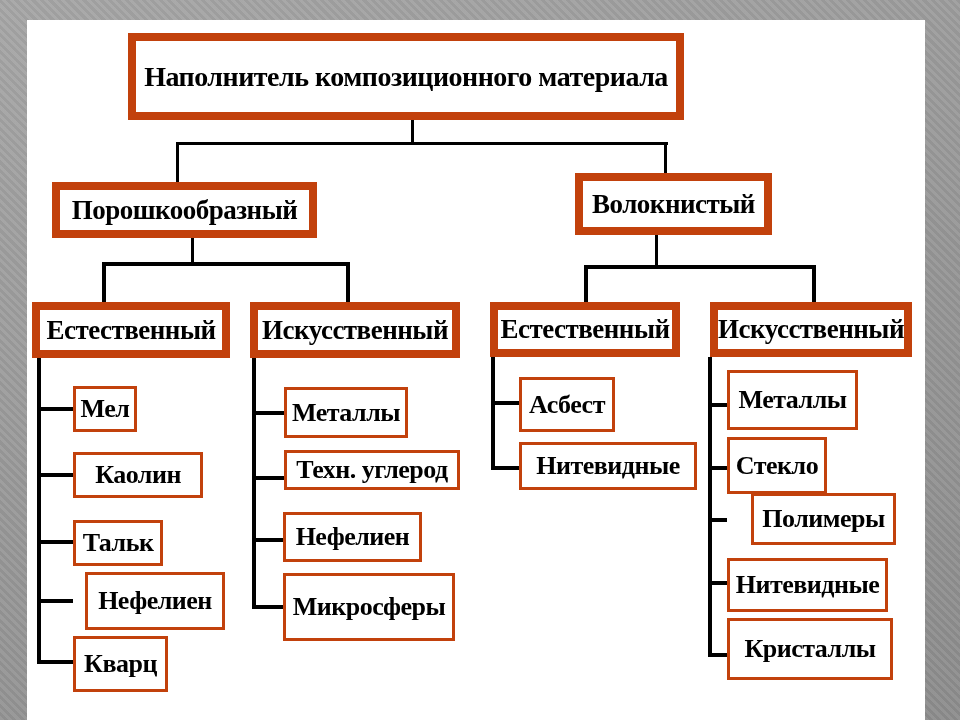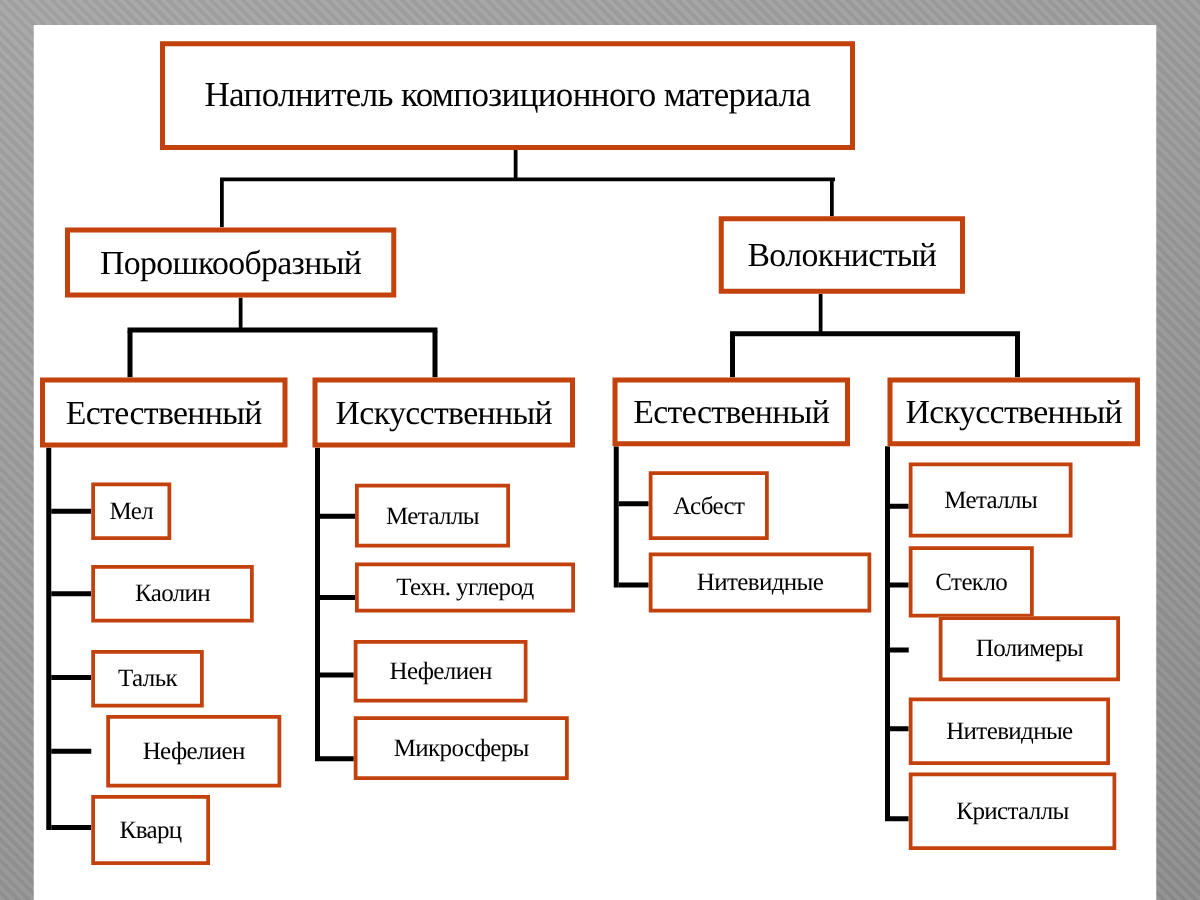--- a/index.html
+++ b/index.html
@@ -11,24 +11,24 @@
       repeating-linear-gradient(45deg, rgba(255,255,255,.05) 0 3px, rgba(0,0,0,.04) 3px 6px),
       linear-gradient(160deg,#a6a6a6 0%, #979797 55%, #8d8d8d 100%);
   }
   .stage{position:absolute;left:0;top:0;width:960px;height:720px;}
   .slide{
     position:absolute;left:27px;top:20px;width:898px;height:700px;
     background:#ffffff;
   }
   .node{
     position:absolute;box-sizing:border-box;background:#fff;color:#000;
-    border:4px solid #c2410c;display:flex;align-items:center;justify-content:center;
-    font-weight:normal;white-space:nowrap;line-height:1;letter-spacing:-0.5px;
+    border:8px solid #c2410c;display:flex;align-items:center;justify-content:center;
+    font-weight:bold;white-space:nowrap;line-height:1;letter-spacing:-0.5px;
   }
-  .leaf{border-width:3px;font-size:20px;}
+  .leaf{border-width:3px;font-size:26px;}
   .root{font-size:28px;}
   .branch{font-size:27px;}
   .group{font-size:27px;}
   .ln{position:absolute;background:#000;}
 </style>
 </head>
 <body>
 
 <div class="stage">
   <div class="slide"></div>
@@ -85,21 +85,21 @@
 
   <div class="node leaf" style="left:73px;top:386px;width:64px;height:46px;">Мел</div>
   <div class="node leaf" style="left:73px;top:452px;width:130px;height:46px;">Каолин</div>
   <div class="node leaf" style="left:73px;top:520px;width:90px;height:46px;">Тальк</div>
   <div class="node leaf" style="left:85px;top:572px;width:140px;height:58px;">Нефелиен</div>
   <div class="node leaf" style="left:73px;top:636px;width:95px;height:56px;">Кварц</div>
 
   <div class="node leaf" style="left:284px;top:387px;width:124px;height:51px;">Металлы</div>
   <div class="node leaf" style="left:284px;top:450px;width:176px;height:40px;">Техн. углерод</div>
   <div class="node leaf" style="left:283px;top:512px;width:139px;height:50px;">Нефелиен</div>
-  <div class="node leaf" style="left:283px;top:573px;width:172px;height:51px;">Микросферы</div>
+  <div class="node leaf" style="left:283px;top:573px;width:172px;height:68px;">Микросферы</div>
 
   <div class="node leaf" style="left:519px;top:377px;width:96px;height:55px;">Асбест</div>
   <div class="node leaf" style="left:519px;top:442px;width:178px;height:48px;">Нитевидные</div>
 
   <div class="node leaf" style="left:727px;top:370px;width:131px;height:60px;">Металлы</div>
   <div class="node leaf" style="left:727px;top:437px;width:100px;height:57px;">Стекло</div>
   <div class="node leaf" style="left:727px;top:493px;width:145px;height:52px;margin-left:24px;">Полимеры</div>
   <div class="node leaf" style="left:727px;top:558px;width:161px;height:54px;">Нитевидные</div>
   <div class="node leaf" style="left:727px;top:618px;width:166px;height:62px;">Кристаллы</div>
 </div>

